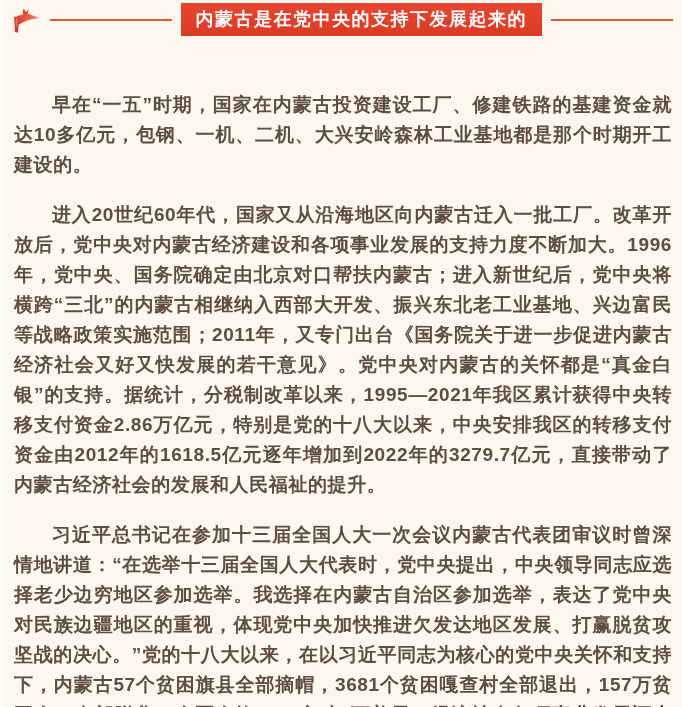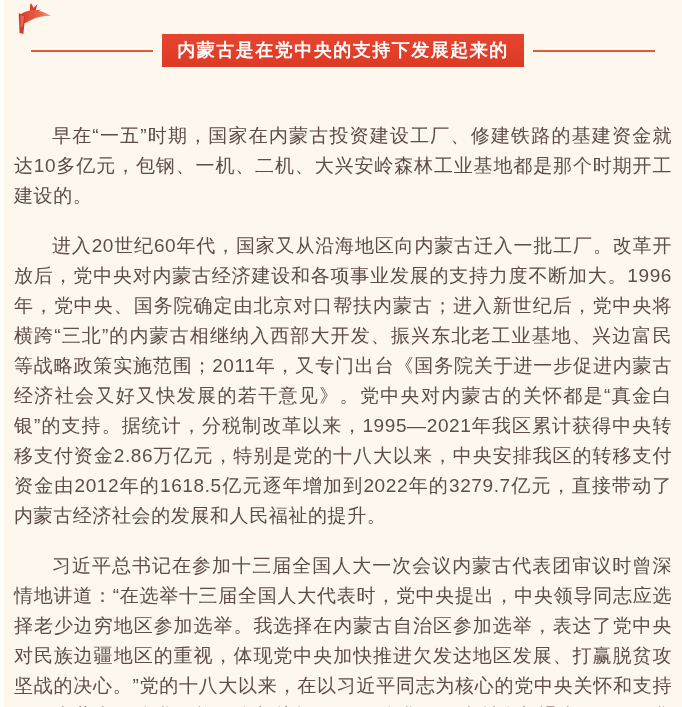--- a/index.html
+++ b/index.html
@@ -13,22 +13,22 @@
   html,body{width:682px;height:707px;}
   body{
     background:var(--bg);
     font-family:"Liberation Sans","DejaVu Sans",sans-serif;
     overflow:hidden;
     border-left:4px solid #fffdf8;
   }
   .page{width:100%;height:100%;}
   .header{
     display:flex;
-    flex-direction:column;
-    align-items:flex-start;
+    flex-direction:row;
+    align-items:flex-end;
     padding-top:3px;
   }
   .torch{width:50px;height:32px;display:block;margin-bottom:-1px;}
   .banner-row{
     width:100%;
     display:flex;
     align-items:center;
     justify-content:center;
   }
   .hline{
@@ -56,20 +56,21 @@
     padding:22px 10px 0 10px;
   }
   .article p{
     font-size:19px;
     line-height:30px;
     letter-spacing:0.6px;
     color:var(--text-brown);
     text-align:justify;
     text-indent:2em;
     margin:0 0 20px 0;
+    font-weight:bold;
   }
 </style>
 </head>
 <body>
 
 <div class="page">
 
   <div class="header">
 
     <svg class="torch" viewBox="0 0 50 34" aria-hidden="true">

